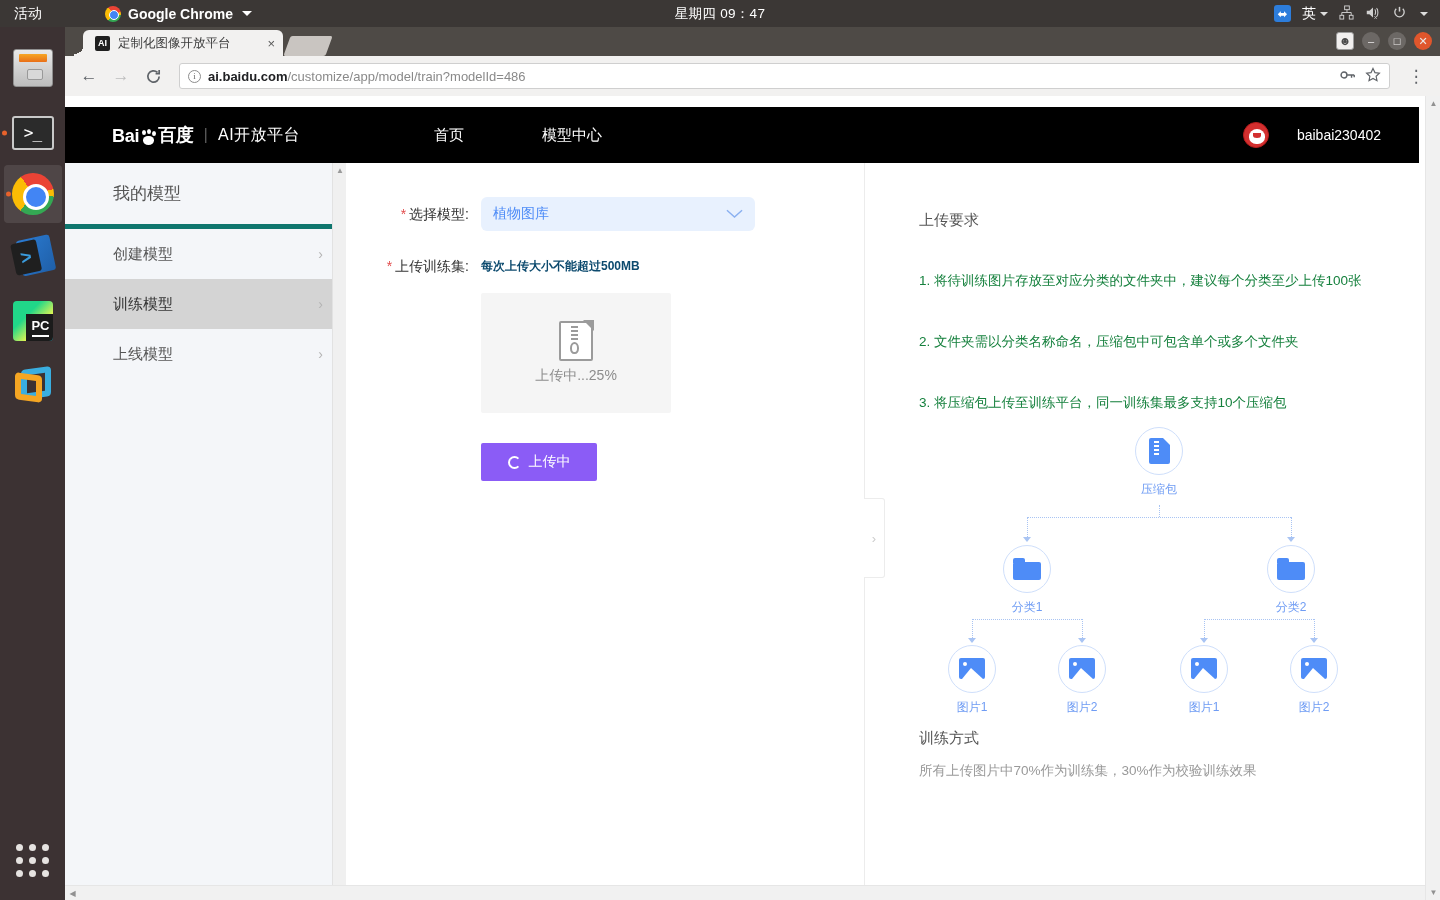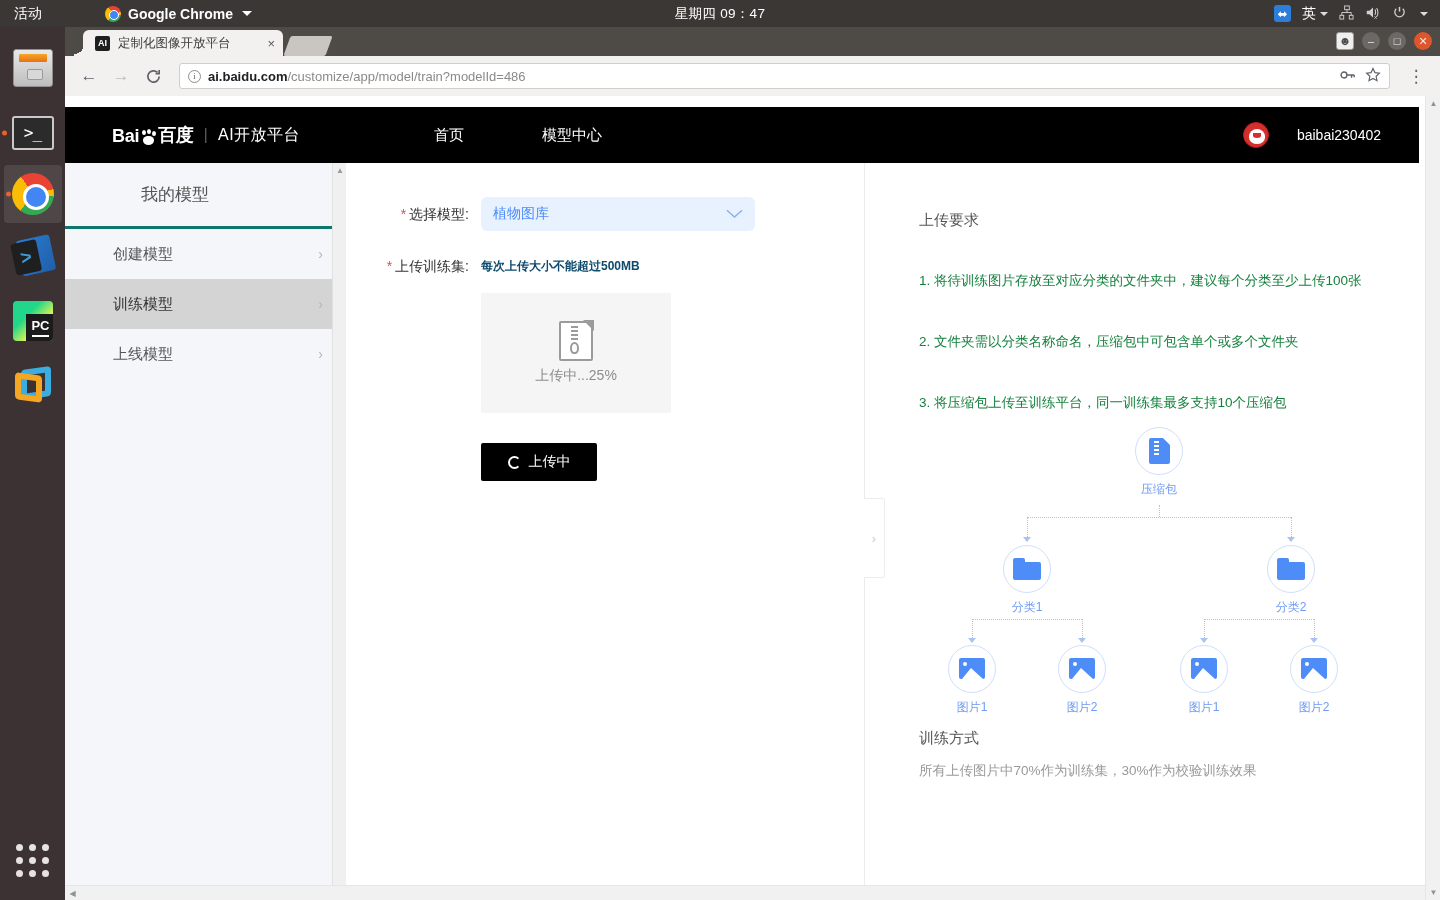--- a/index.html
+++ b/index.html
@@ -233,22 +233,22 @@
     border-radius: 0 0 50% 50%;
   }
 
   #content { display: flex; height: 733px; }
 
   
   #sidebar {
     width: 281px; background: #f4f6f9; border-right: 1px solid #e6e9ee; flex: none; position: relative;
   }
   .sb-title {
-    height: 66px; display: flex; align-items: center; padding-left: 76px;
-    font-size: 17px; color: #555; border-bottom: 3px solid #0f766e;
+    height: 66px; display: flex; align-items: center; padding-left: 48px;
+    font-size: 17px; color: #555; border-bottom: 5px solid #0f766e;
   }
   .sb-item {
     height: 50px; display: flex; align-items: center; padding: 0 22px 0 48px;
     font-size: 15px; color: #555;
   }
   .sb-item:first-of-type { margin-top: 24px; }
   .sb-item.active { background: #d4d4d4; color: #333; }
   .sb-chev { margin-left: auto; color: #b5b5b5; font-size: 14px; }
   #sb-scroll {
     position: absolute; right: -1px; top: 0; width: 14px; height: 733px; background: #f0f0f0;
@@ -305,21 +305,21 @@
   }
   .zip-ico .zipper {
     position:absolute; left: 12px; top: 5px; width: 7px; height: 16px;
     background: repeating-linear-gradient(#9b9b9b 0 2px, #fff 2px 4px);
   }
   .zip-ico .pull {
     position:absolute; left: 11px; top: 21px; width: 9px; height: 12px;
     border: 2px solid #9b9b9b; border-radius: 50% 50% 45% 45%;
   }
   .btn-upload {
-    width: 116px; height: 38px; background: #000000; color: #fff; border: none; border-radius: 2px;
+    width: 116px; height: 38px; background: #8b5cf6; color: #fff; border: none; border-radius: 2px;
     display: flex; align-items: center; justify-content: center; gap: 8px; font-size: 14px; margin-top: 30px;
     font-family: inherit;
   }
   .spinner {
     width: 13px; height: 13px; border: 2px solid #fff; border-radius: 50%; border-right-color: transparent;
     display: inline-block;
   }
   #collapse-handle {
     position: absolute; right: -21px; top: 335px; width: 21px; height: 80px;
     background: #fff; border: 1px solid #ececec; border-left: none; border-radius: 0 3px 3px 0;

